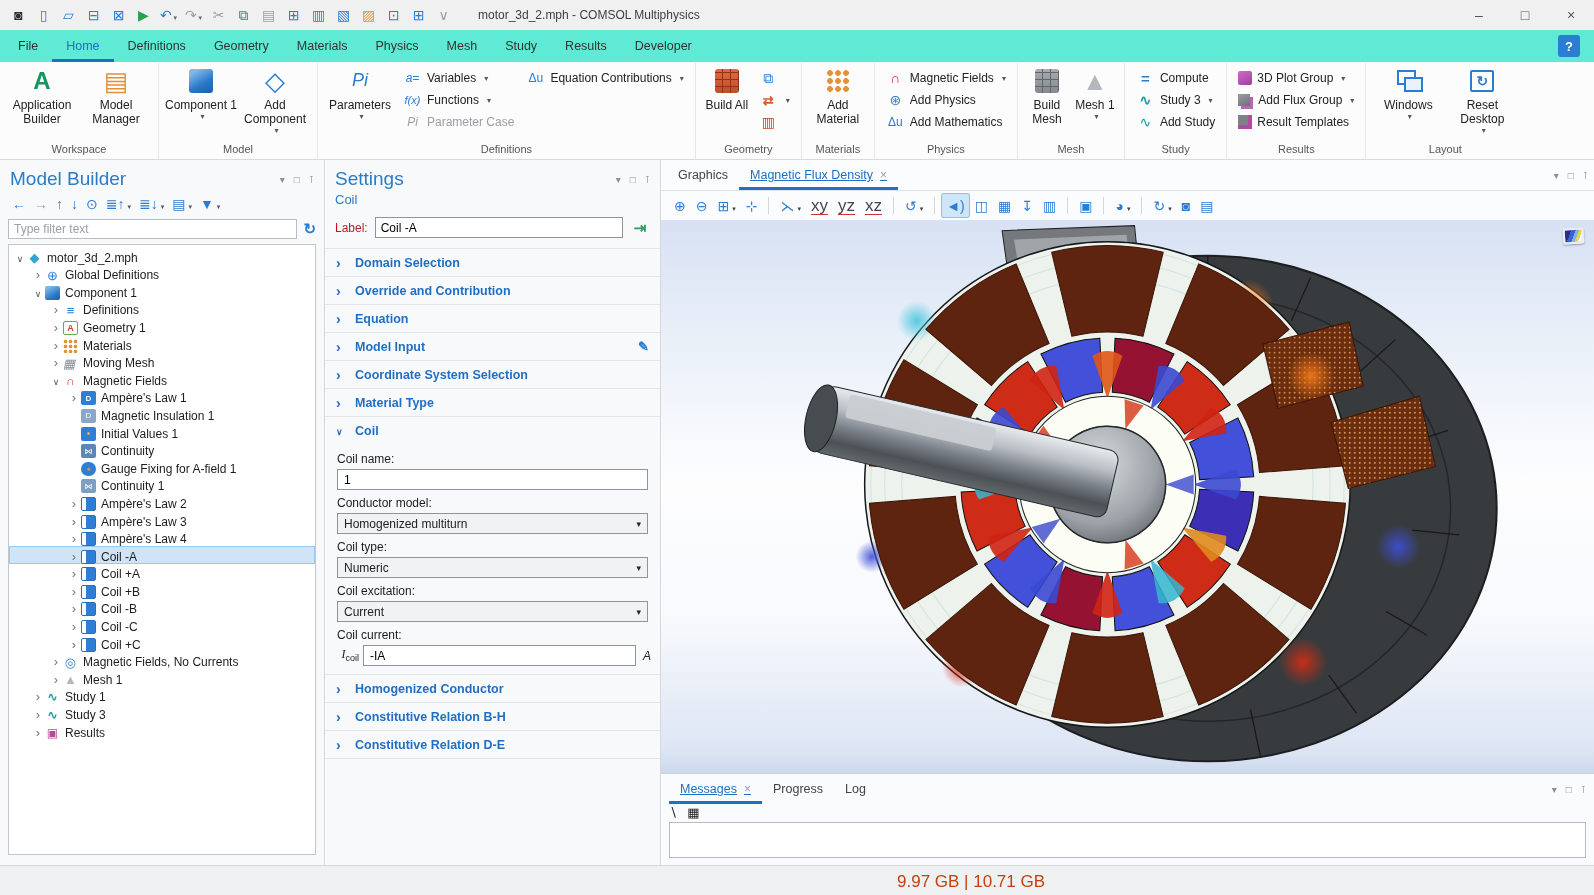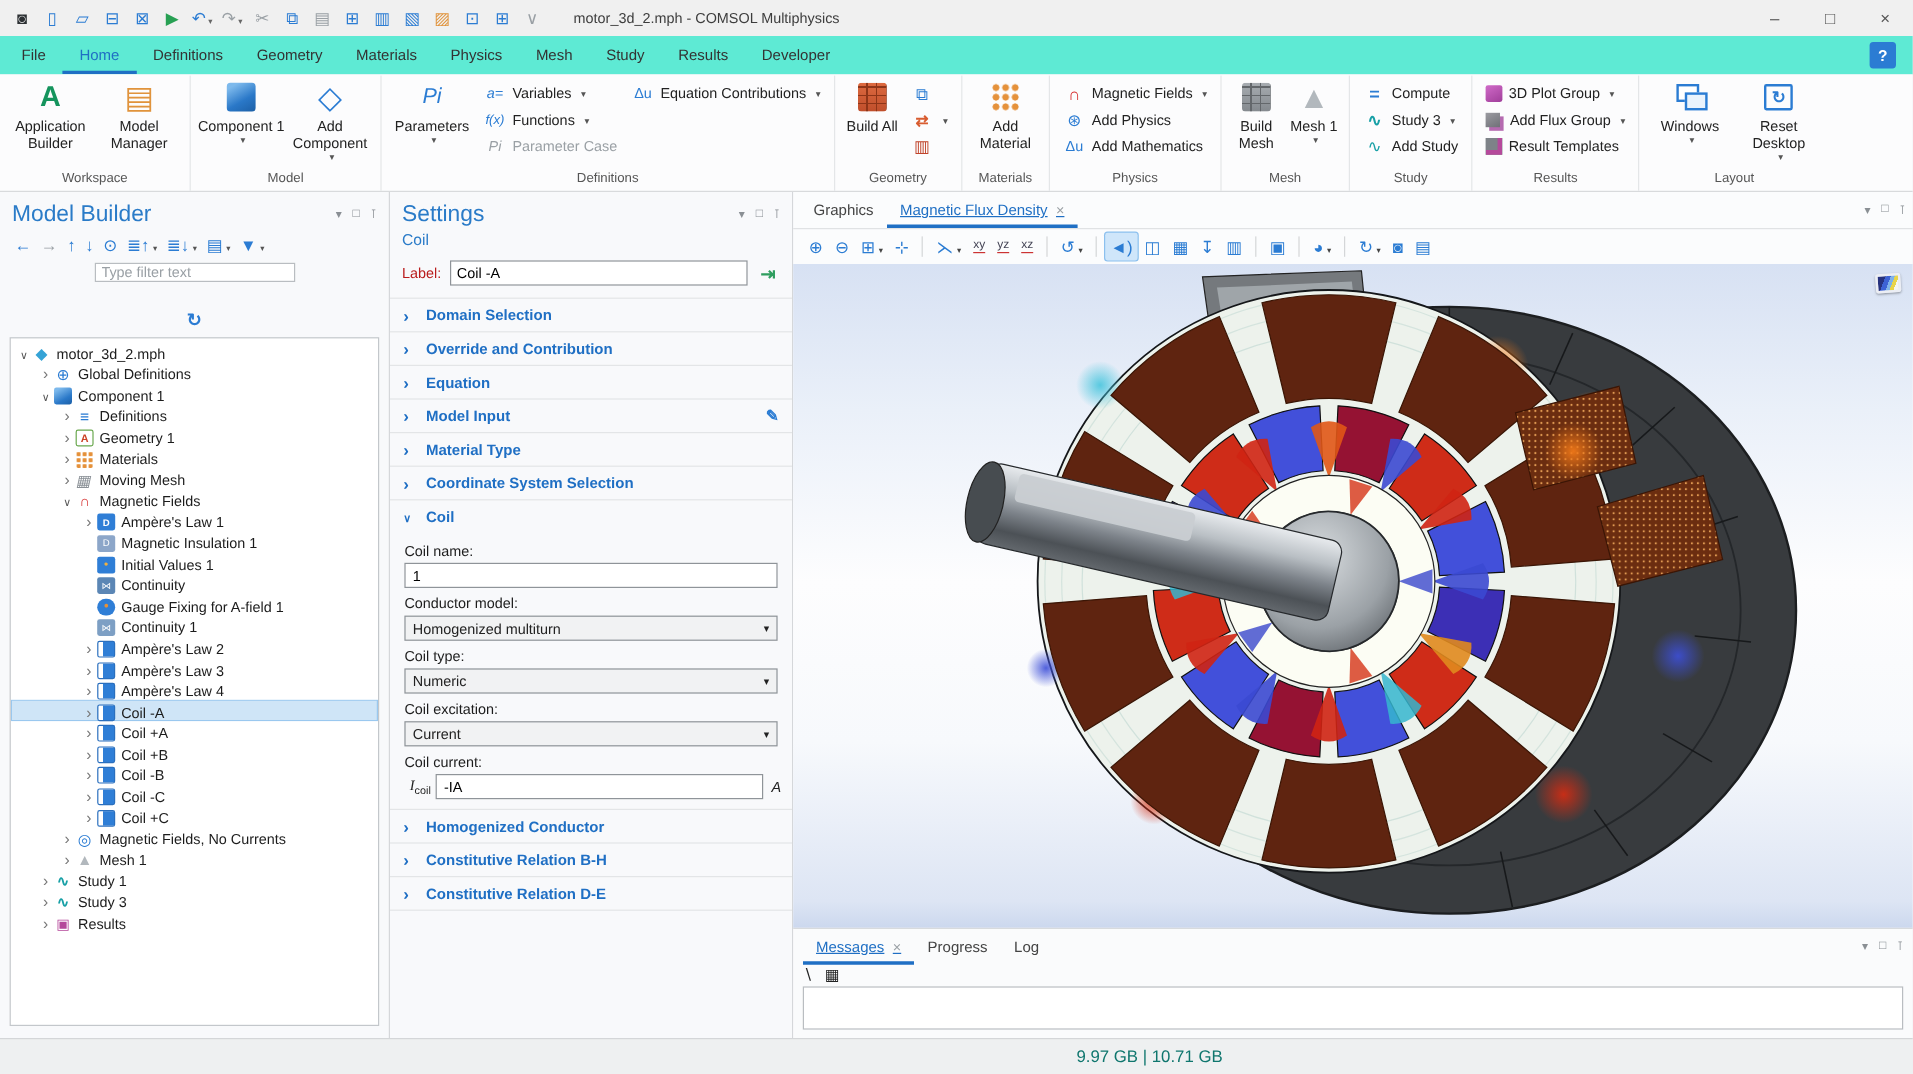--- a/index.html
+++ b/index.html
@@ -84,21 +84,21 @@
   .phead { display:flex; align-items:center; padding:8px 10px 0; }
   .ptitle { font-size:19px; color:#2a7bc8; }
   .pctrl { margin-left:auto; display:flex; gap:9px; color:#8a8f94; font-size:10px; }
   .pctrl span { cursor:default; }
 
   
   .mbtoolbar { display:flex; align-items:center; padding:4px 8px 3px; }
   .mtb { display:inline-flex; align-items:center; height:20px; padding:0 4px; color:#2b7cd3; font-size:14px; }
   .mtb[data-muted="true"] .glyph { color:#9aa0a5; }
   .mtb[data-drop="true"] .dropcaret::before { content:"▾"; font-size:7px; color:#555; margin-left:3px; }
-  .filterrow { display:flex; align-items:center; margin:2px 8px 2px; gap:23px;flex-direction:column; }
+  .filterrow { display:flex; align-items:center; margin:2px 8px 2px; gap:6px; }
   .filterrow input { flex:1; height:20px; border:1px solid #b9bdc1; background:#fff; padding:0 5px; font-size:12px; font-family:inherit; color:#222; }
   .filterrow input::placeholder { color:#9aa0a5; }
   .refresh { color:#2b7cd3; font-size:15px; font-weight:bold; }
 
   
   .tree { margin:3px 8px 10px; background:#fff; border:1px solid #c3c7cb; flex:1; overflow:hidden; padding-top:2px; }
   .trow { display:flex; align-items:flex-end; height:17.6px; font-size:12px; white-space:nowrap; }
   .trow[data-depth="0"] { padding-left:4px; }
   .trow[data-depth="1"] { padding-left:22px; }
   .trow[data-depth="2"] { padding-left:40px; }
@@ -170,36 +170,36 @@
   .gtab[data-active="true"] { color:#1f6fc4; box-shadow:inset 0 -3px 0 #1f6fc4;text-decoration:underline; }
   .gtab .closex { display:none; color:#9aa0a5; font-size:12px; }
   .gtab[data-closable="true"] .closex { display:inline; }
   .gtabbar .pctrl { align-self:center; }
   .gtoolbar { height:29px; display:flex; align-items:center; padding:0 8px; }
   .gtb { display:inline-flex; align-items:center; height:23px; padding:0 4px; color:#2b7cd3; font-size:14px; margin:0 1px; }
   .gtb .glyph { line-height:1; }
   .gtb[data-type="sep"] { width:1px; height:17px; background:#d4d6d8; margin:0 6px; padding:0; }
   .gtb[data-active="true"] { background:#cfe6fa; box-shadow:0 0 0 1px #8cc0ee; border-radius:2px; }
   .gtb[data-drop="true"] .dropcaret::before { content:"▾"; font-size:7px; color:#444; margin-left:3px; }
-  .gtb[data-name^="view-"] .glyph { font-size:10px; color:#445; border-bottom:1px solid #c33;text-align:center; }
+  .gtb[data-name^="view-"] .glyph { font-size:17px; color:#445; border-bottom:1px solid #c33;text-align:center; }
   .canvas { flex:1; position:relative; min-height:0; background:linear-gradient(180deg,#d7e1f3 0%,#eaf0f9 22%,#fdfdfe 48%,#f7f9fc 72%,#dde5f4 96%,#ccd8ee 100%); }
   .canvas svg { position:absolute; inset:0; width:100%; height:100%; }
   .thumbicon { position:absolute; top:8px; right:10px; width:21px; height:16px; border:2px solid #eceef4; border-radius:2px; box-shadow:0 1px 2px rgba(0,0,0,.35); transform:rotate(-4deg);
      background:linear-gradient(115deg,#27327e 0 30%,#3d62d4 30% 50%,#7fb2e8 50% 65%,#e8d44a 65% 80%,#f5f6f2 80%); }
 
   
   .msgs { height:92px; border-top:1px solid #cfd2d5; background:#fafbfc; display:flex; flex-direction:column; flex:none; }
   .msgtabs { height:30px; display:flex; align-items:stretch; padding:0 8px; }
   .msgtoolbar { display:flex; align-items:center; padding:1px 8px 2px; gap:10px; }
   .msgtb { font-size:13px; }
   .msgbox { flex:1; margin:0 8px 7px; background:#fff; border:1px solid #b9bdc1; }
 
   
   .statusbar { height:30px; background:#eef0f1; border-top:1px solid #d4d6d8; position:relative; flex:none; }
-  .mem { position:absolute; left:897px; top:6px; font-size:14px; color:#0f766e; }
+  .mem { position:absolute; left:897px; top:6px; font-size:17px; color:#c2410c; }
 </style>
 </head>
 <body>
 
 <div class="app" data-name="comsol-window">
 
   <div class="titlebar" data-name="titlebar">
     <div class="qat" data-name="quick-access-toolbar">
         <span class="qbtn" data-name="comsol-logo-icon" data-tone="dark">
           <span class="glyph">◙</span>
@@ -716,26 +716,26 @@
           <span>Equation</span>
 
         </div>
           <div class="sect" data-open="false" data-name="settings-section-header">
           <span class="chev" data-name="chevron-right-icon"></span>
           <span>Model Input</span>
           <span class="secticon" data-name="model-input-edit-icon" style="display: inline;">✎</span>
         </div>
           <div class="sect" data-open="false" data-name="settings-section-header">
           <span class="chev" data-name="chevron-right-icon"></span>
-          <span>Material Type</span>
+          <span>Coordinate System Selection</span>
 
         </div>
           <div class="sect" data-open="false" data-name="settings-section-header">
           <span class="chev" data-name="chevron-right-icon"></span>
-          <span>Coordinate System Selection</span>
+          <span>Material Type</span>
 
         </div>
         </div>
       <div class="sect" data-open="true" data-name="coil-section-header">
         <span class="chev" data-name="chevron-down-icon"></span>
         <span>Coil</span>
       </div>
       <div class="coilbody" data-name="coil-section-body">
         <div class="fieldlbl" data-name="coil-name-label">Coil name:</div>
         <div class="inp">

